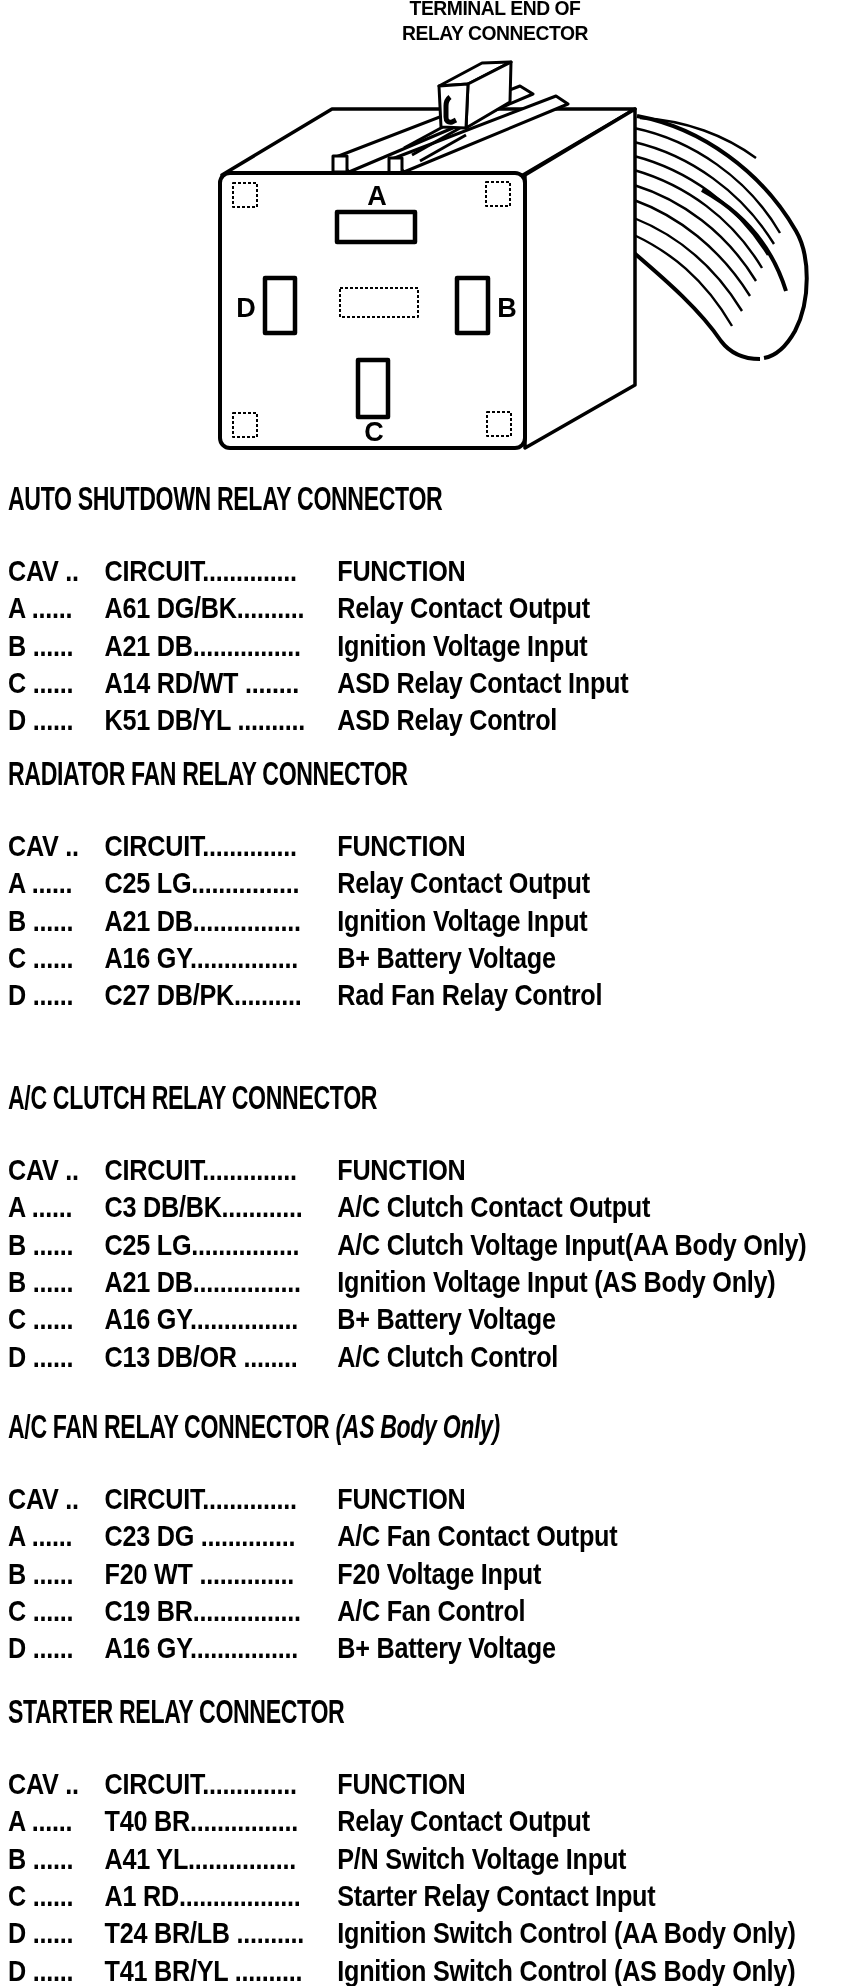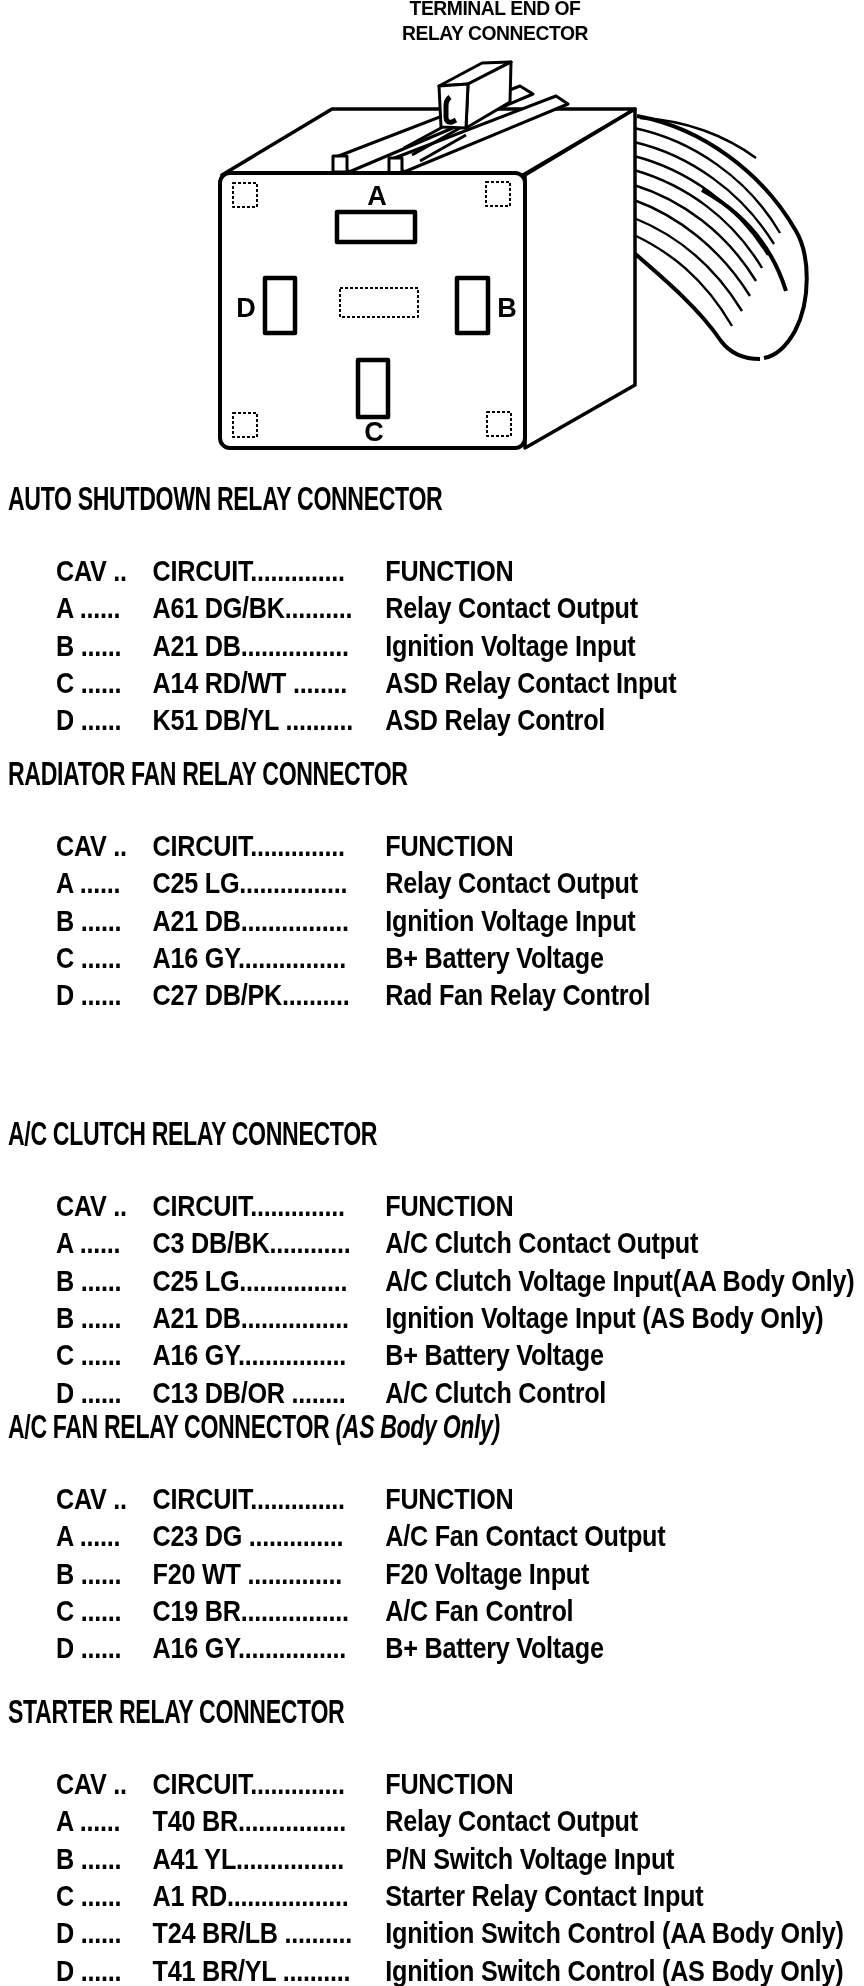--- a/index.html
+++ b/index.html
@@ -13,21 +13,21 @@
              transform:scaleX(0.92);transform-origin:50% 0;}
 
   
   .diagram{position:absolute;top:0;left:0;}
 
   
   .section{position:absolute;left:8px;width:850px;}
   .heading{font-size:33px;font-weight:700;line-height:36px;letter-spacing:-0.5px;
            white-space:nowrap;transform:scaleX(0.70);transform-origin:0 50%;}
   .heading .suffix{font-style:italic;}
-  .tbl{margin-top:35px;margin-left:48px;}
+  .tbl{margin-top:35px;}
   .trow{display:flex;align-items:baseline;white-space:nowrap;line-height:37.33px;
         font-size:30px;font-weight:700;letter-spacing:-0.3px;
         transform:scaleX(0.84);transform-origin:0 50%;}
   .c1{flex:none;width:115px;overflow:visible;}
   .c2{flex:none;width:277px;overflow:visible;}
   .c3{flex:none;}
 
   svg text{font-family:"Liberation Sans",sans-serif;font-weight:700;}
 </style>
 </head>
@@ -162,21 +162,21 @@
         <span class="c3">B+ Battery Voltage</span>
       </div>
       <div class="trow">
         <span class="c1">D ......</span>
         <span class="c2">C27 DB/PK..........</span>
         <span class="c3">Rad Fan Relay Control</span>
       </div>
     </div>
   </div>
 
-  <div class="section" style="top:1116px">
+  <div class="section" style="top:1080px">
     <div class="heading"><span>A/C CLUTCH RELAY CONNECTOR</span><span class="suffix"></span></div>
     <div class="tbl">
       <div class="trow">
         <span class="c1">CAV ..</span>
         <span class="c2">CIRCUIT..............</span>
         <span class="c3">FUNCTION</span>
       </div>
       <div class="trow">
         <span class="c1">A ......</span>
         <span class="c2">C3 DB/BK............</span>

